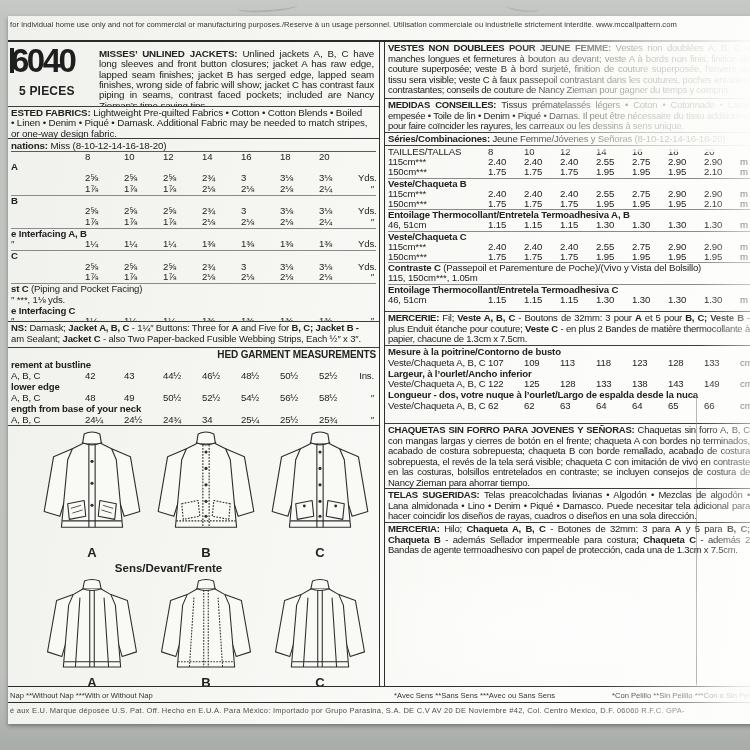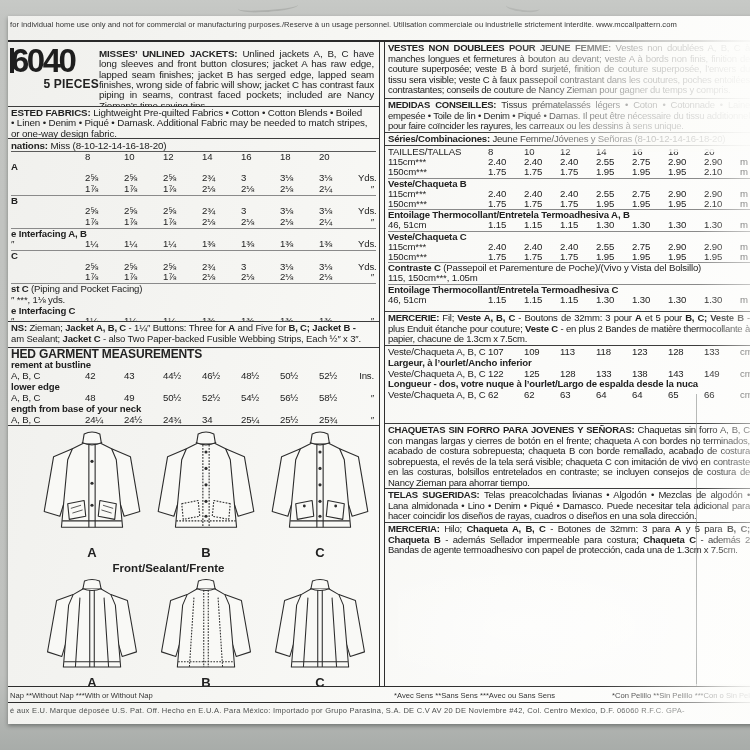--- a/index.html
+++ b/index.html
@@ -22,27 +22,27 @@
   .vdiv{width:6px;border-left:1.5px solid #2e2e2e;border-right:1px solid #2e2e2e;}
   .colR{flex:1;display:flex;flex-direction:column;overflow:hidden;}
   .sec{overflow:hidden;padding:1px 3px;}
   .sec+.sec{border-top:1px solid #3c3c3c;}
   .nb{border-top:none!important;}
   
   .hdr{display:flex;}
   .numblock{width:88px;position:relative;padding-top:3px;}
   .pattern-num{font-size:33px;font-weight:bold;letter-spacing:-2.5px;line-height:30px;color:#1e1e1e;}
   .cutmark{position:absolute;left:-1px;top:5px;width:4px;height:25px;background:#1e1e1e;}
-  .pieces{font-size:12px;font-weight:bold;letter-spacing:.2px;margin-top:1px;padding-left:8px;text-align:right;}
+  .pieces{font-size:12px;font-weight:bold;letter-spacing:.2px;margin-top:8px;padding-left:8px;}
   .para{font-size:9.8px;line-height:10.35px;text-align:justify;letter-spacing:-.15px;}
   .hdr .para{flex:1;padding-right:2px;padding-top:6px;}
   .line{white-space:nowrap;overflow:hidden;font-size:9.8px;line-height:10.5px;letter-spacing:-.15px;}
   
   .ttl{font-size:9.8px;line-height:11px;letter-spacing:-.15px;border-bottom:1px solid #5a5a5a;}
-  .ttl2{font-size:12px;line-height:11px;letter-spacing:-.15px;font-weight:bold;}
+  .ttl2{font-size:10px;line-height:11px;letter-spacing:-.15px;font-weight:bold;text-align:right;}
   .trow{display:flex;font-size:9.6px;letter-spacing:-.15px;}
   .t-left .trow{line-height:10.7px;}
   .t-left .lbl{width:74px;flex:none;}
   .t-left .val{width:39px;flex:none;}
   .t-left .unit{flex:1;text-align:right;padding-right:2px;}
   .t-right .trow{line-height:10.2px;}
   .t-right .lbl{width:100px;flex:none;white-space:nowrap;}
   .t-right .val{width:36px;flex:none;}
   .t-right .unit{flex:1;text-align:left;}
   .t-mes .trow{line-height:10.8px;}
@@ -236,21 +236,21 @@
               <span class="val">1⅜</span>
               <span class="val">1⅜</span>
               <span class="val">1⅜</span>
               <span class="val">1⅜</span>
               <span class="unit">″</span>
             </div>
           </div>
       </div>
 
       <div class="sec" style="height:26px">
-        <div class="line" style="font-size:9.5px"><span class="b">NS: </span><span>Zieman; </span><span class="b">Jacket A, B, C</span><span> - 1¼″ Buttons: Three for </span><span class="b">A</span><span> and Five for </span><span class="b">B, C;</span><span> </span><span class="b">Jacket B -</span></div>
+        <div class="line" style="font-size:9.5px"><span class="b">NS: </span><span>Damask; </span><span class="b">Jacket A, B, C</span><span> - 1¼″ Buttons: Three for </span><span class="b">A</span><span> and Five for </span><span class="b">B, C;</span><span> </span><span class="b">Jacket B -</span></div>
         <div class="line" style="font-size:9.5px"><span>am Sealant; </span><span class="b">Jacket C</span><span> - also Two Paper-backed Fusible Webbing Strips, Each ½″ x 3″.</span></div>
       </div>
 
       <div class="sec t-left t-fin" style="height:78px">
         <div class="ttl2">HED GARMENT MEASUREMENTS</div>
         <div>
             <div class="trow">
               <span class="lbl full"><span class="b">rement at bustline</span></span>
             </div>
             <div class="trow">
@@ -352,21 +352,21 @@
                 <circle class="dot" cx="66" cy="28" r="2"></circle>
                   <circle class="dot" cx="66" cy="49" r="2"></circle>
                   <circle class="dot" cx="66" cy="70" r="2"></circle>
                   <circle class="dot" cx="66" cy="91" r="2"></circle>
                   <circle class="dot" cx="66" cy="110" r="2"></circle>
               </g>
             </svg>
             <div class="jlabel">C</div>
           </div>
         </div>
-        <div class="caption" style="margin-right:50px">Front/Sealant/Frente</div>
+        <div class="caption" style="margin-right:50px">Sens/Devant/Frente</div>
 
         <div class="jrow" style="margin-top:3px">
           <div class="jcol">
             <svg class="jack" width="106" height="98" viewBox="0 0 132 130">
               <g class="jg">
                 <path d="M41,22 L19,30 L7,98 L26,104 L40,58 Z"></path>
                   <path d="M91,22 L113,30 L125,98 L106,104 L92,58 Z"></path>
                 <path d="M41,22 L35,36 L28,118 L104,118 L97,36 L91,22 L77,14 L55,14 Z"></path>
                 <path d="M54,14 L56,4 Q66,0 76,4 L78,14"></path>
                   <path class="nofill" d="M53,14 Q66,19 79,14"></path>
@@ -538,20 +538,23 @@
               <span class="unit">m</span>
             </div>
           </div>
       </div>
       <div class="sec" style="height:34px">
         <div class="fr"><span class="b">MERCERIE: </span><span>Fil; </span><span class="b">Veste A, B, C</span><span> - Boutons de 32mm: 3 pour </span><span class="b">A</span><span> et 5 pour </span><span class="b">B, C; </span><span class="b">Veste B</span><span> - plus Enduit étanche pour couture; </span><span class="b">Veste C</span><span> - en plus 2 Bandes de matière thermocollante à papier, chacune de 1.3cm x 7.5cm.</span></div>
       </div>
       <div class="sec t-right t-mes" style="height:78px">
         <div>
             <div class="trow">
+              <span class="lbl full"><span class="b">Mesure à la poitrine/Contorno de busto</span></span>
+            </div>
+            <div class="trow">
               <span class="lbl"><span>Veste/Chaqueta A, B, C</span></span>
               <span class="val">107</span>
               <span class="val">109</span>
               <span class="val">113</span>
               <span class="val">118</span>
               <span class="val">123</span>
               <span class="val">128</span>
               <span class="val">133</span>
               <span class="unit">cm</span>
             </div>

